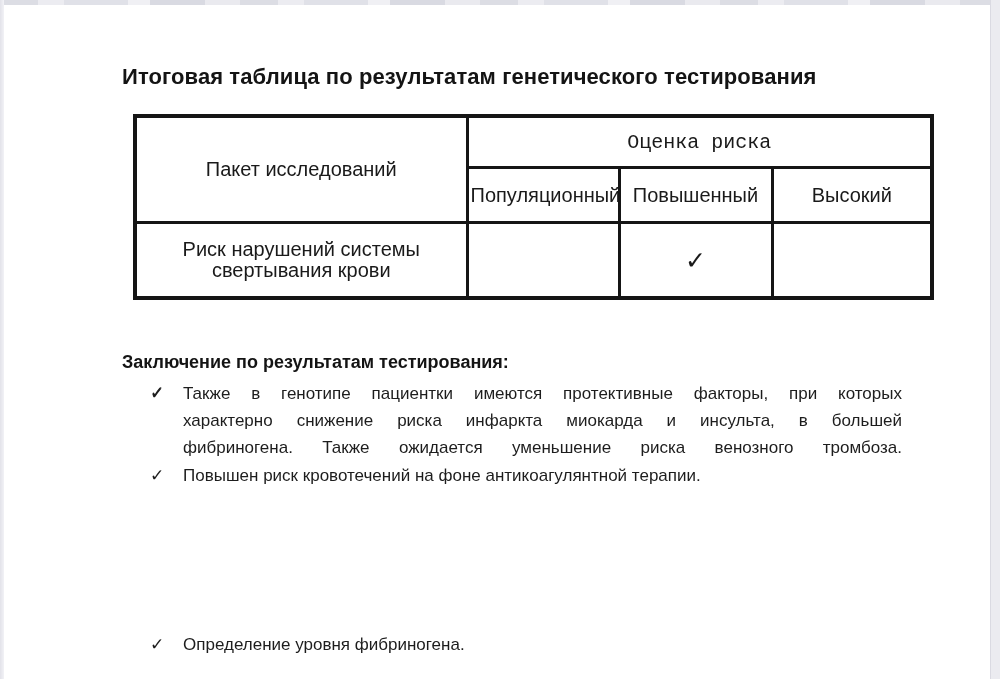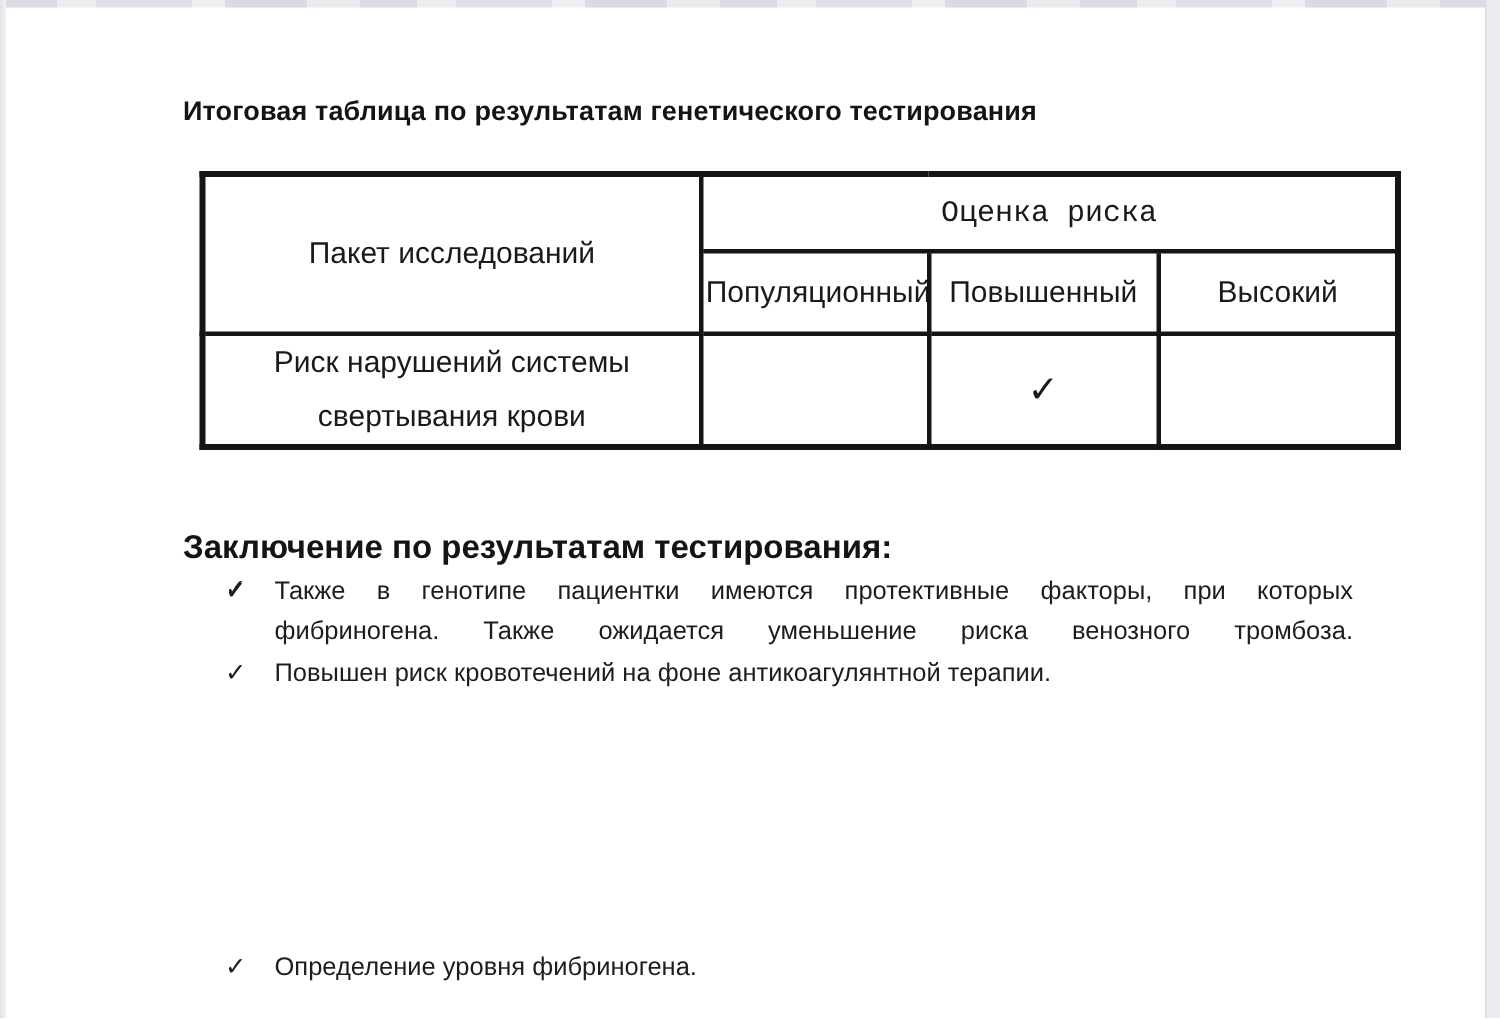--- a/index.html
+++ b/index.html
@@ -23,21 +23,21 @@
     position: absolute; top: 0; left: 0; bottom: 0; width: 4px;
     background: linear-gradient(90deg, #e2e2e9, #f2f2f6);
   }
   .edge-right {
     position: absolute; top: 0; right: 0; bottom: 0; width: 9px;
     background: #ebebf0; border-left: 1px solid #dadae2;
   }
 
   .doc-title {
     position: absolute; top: 64px; left: 122px;
-    font-size: 18px; font-weight: bold; color: #141414;
+    font-size: 22px; font-weight: bold; color: #141414;
     letter-spacing: 0.1px;
   }
 
   table.risk-table {
     position: absolute; top: 114px; left: 133px;
     width: 797px;
     border-collapse: collapse;
     table-layout: fixed;
     border: 4px solid #151515;
     font-size: 20px; color: #1a1a1a;
@@ -45,26 +45,26 @@
   table.risk-table td {
     border: 3px solid #151515;
     text-align: center;
     vertical-align: middle;
     padding: 0 2px;
     overflow: hidden;
   }
   td.cell-risk-group { height: 48px; font-family: Liberation Mono, monospace; }
   td.cell-level { height: 52px; }
   tr.data-row td { height: 72px; }
-  td.cell-package-data { padding: 0 25px; line-height: 36px; }
+  td.cell-package-data { padding: 0 25px; line-height: 21px; }
   td.cell-checkmark { font-size: 25px; }
 
   .section-heading {
     position: absolute; left: 122px;
-    font-size: 22px; font-weight: bold; color: #141414;
+    font-size: 18px; font-weight: bold; color: #141414;
   }
   .heading-conclusion { top: 352px; }
   .heading-recommend  { top: 598px; }
 
   .bullet-list { position: absolute; left: 122px; width: 780px; }
   .list-conclusion { top: 379px; }
   .list-recommend  { top: 631px; }
 
   .bullet-item {
     position: relative;
@@ -124,20 +124,21 @@
     <div class="bullet-item">
       <span class="bullet-check">✓</span>
       <span class="bullet-text">
       </span>
     </div>
 
     <div class="bullet-item">
       <span class="bullet-check">✓</span>
       <span class="bullet-text">
         <span class="line-j" style="display:block">Также в генотипе пациентки имеются протективные факторы, при которых</span>
+        <span class="line-j" style="display:block">характерно снижение риска инфаркта миокарда и инсульта, в большей</span>
         <span class="line-j" style="display:block">фибриногена. Также ожидается уменьшение риска венозного тромбоза.</span>
       </span>
     </div>
 
     <div class="bullet-item">
       <span class="bullet-check">✓</span>
       <span class="bullet-text">
         <span class="line-l" style="display:block">Повышен риск кровотечений на фоне антикоагулянтной терапии.</span>
       </span>
     </div>

